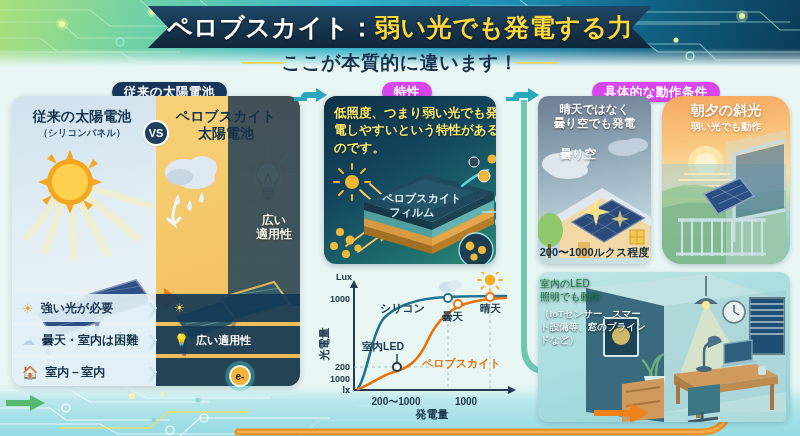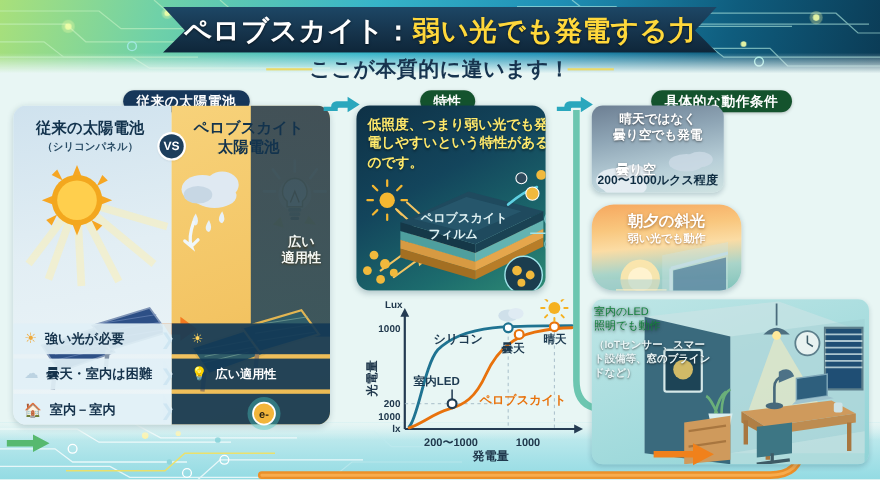--- a/index.html
+++ b/index.html
@@ -36,21 +36,21 @@
 
   .subtitle{ position:absolute; left:0; top:50px; width:800px; text-align:center;
     font-size:19px; font-weight:bold; color:#17344f; letter-spacing:.5px; }
   .subrule{ position:absolute; top:62px; height:2px; width:42px; background:#ead96a; }
 
   
   .badge{ position:absolute; height:20px; border-radius:10px; display:flex; align-items:center;
     justify-content:center; color:#fff; font-size:12.5px; font-weight:bold; letter-spacing:.4px;
     box-shadow:0 1px 3px rgba(0,0,0,.25); white-space:nowrap; padding:0 12px;}
   .badge.navy{ background:#17375a; }
-  .badge.teal{ background:#14532d; }
+  .badge.teal{ background:#d946ef; }
 
   
   .panelL{ position:absolute; left:12px; top:96px; width:288px; height:290px;
     border-radius:12px; overflow:hidden; box-shadow:0 2px 6px rgba(20,60,80,.2); }
   .halfL{ position:absolute; left:0; top:0; width:50%; height:100%;
     background:linear-gradient(170deg,#cfe2ee 0%,#e2eef4 45%,#eef6f8 100%); }
   .halfR{ position:absolute; right:0; top:0; width:50%; height:100%;
     background:linear-gradient(160deg,#f7d27a 0%,#f3c463 60%,#eab84f 100%); }
   .vsbadge{ position:absolute; left:50%; top:26px; transform:translateX(-50%);
     width:22px;height:22px;border-radius:50%; background:#1d3e5c; color:#fff;
@@ -77,24 +77,24 @@
 
   
   .panelC{ position:absolute; left:324px; top:96px; width:172px; height:168px;
     border-radius:12px; overflow:hidden;
     background:linear-gradient(150deg,#0e3146 0%,#13455c 40%,#1c6b6d 75%,#2e8b74 100%);
     box-shadow:0 2px 6px rgba(20,60,80,.28); }
   .panelC .ctext{ position:absolute; left:10px; top:9px; width:172px; font-size:12.5px;
     font-weight:bold; color:#ffe96b; line-height:1.38; text-shadow:0 1px 2px rgba(0,0,0,.4);}
 
   
-  .chartbox{ position:absolute; left:328px; top:272px; width:212px; height:150px; }
-
-  
-  .panelR{ position:absolute; left:538px; top:96px; width:252px; height:168px; display:flex; gap:11px;flex-direction:column; }
+  .chartbox{ position:absolute; left:314px; top:272px; width:212px; height:150px; }
+
+  
+  .panelR{ position:absolute; left:538px; top:96px; width:252px; height:168px; display:flex; gap:11px; }
   .cardA{ width:120px; height:168px; border-radius:10px; overflow:hidden; position:relative;
     background:linear-gradient(170deg,#6d7f93 0%,#8fa6b6 35%,#b8cfd8 70%,#cfe3e2 100%);
     box-shadow:0 2px 5px rgba(20,60,80,.22);}
   .cardB{ width:136px; height:168px; border-radius:20px; overflow:hidden; position:relative;
     background:linear-gradient(175deg,#f6a85f 0%,#f9c77e 28%,#fbdca4 48%,#a9d4c9 72%,#7fc3bb 100%);
     box-shadow:0 2px 5px rgba(20,60,80,.22);}
   .cardA .cap{ position:absolute; left:0; top:6px; width:100%; text-align:center; font-size:11.5px;
     font-weight:bold; color:#fff; line-height:1.25; text-shadow:0 1px 2px rgba(0,0,0,.55); z-index:4;}
   .cardA .note{ position:absolute; left:22px; top:50px; font-size:12px; font-weight:bold; color:#fff;
     text-shadow:0 1px 2px rgba(0,0,0,.5); z-index:4;}

